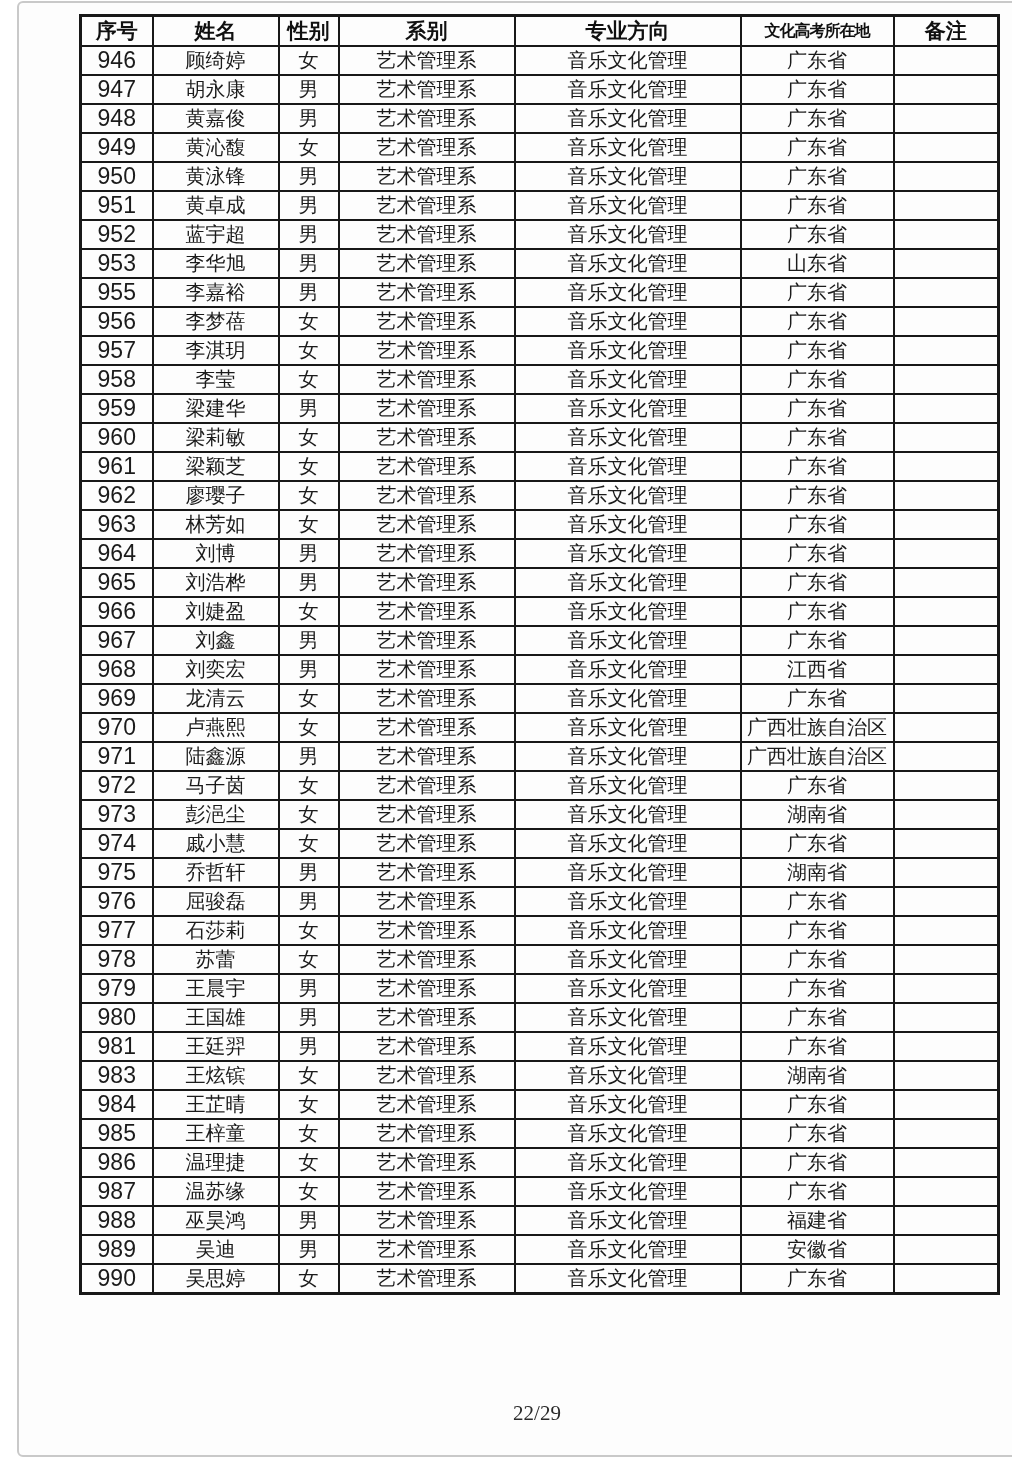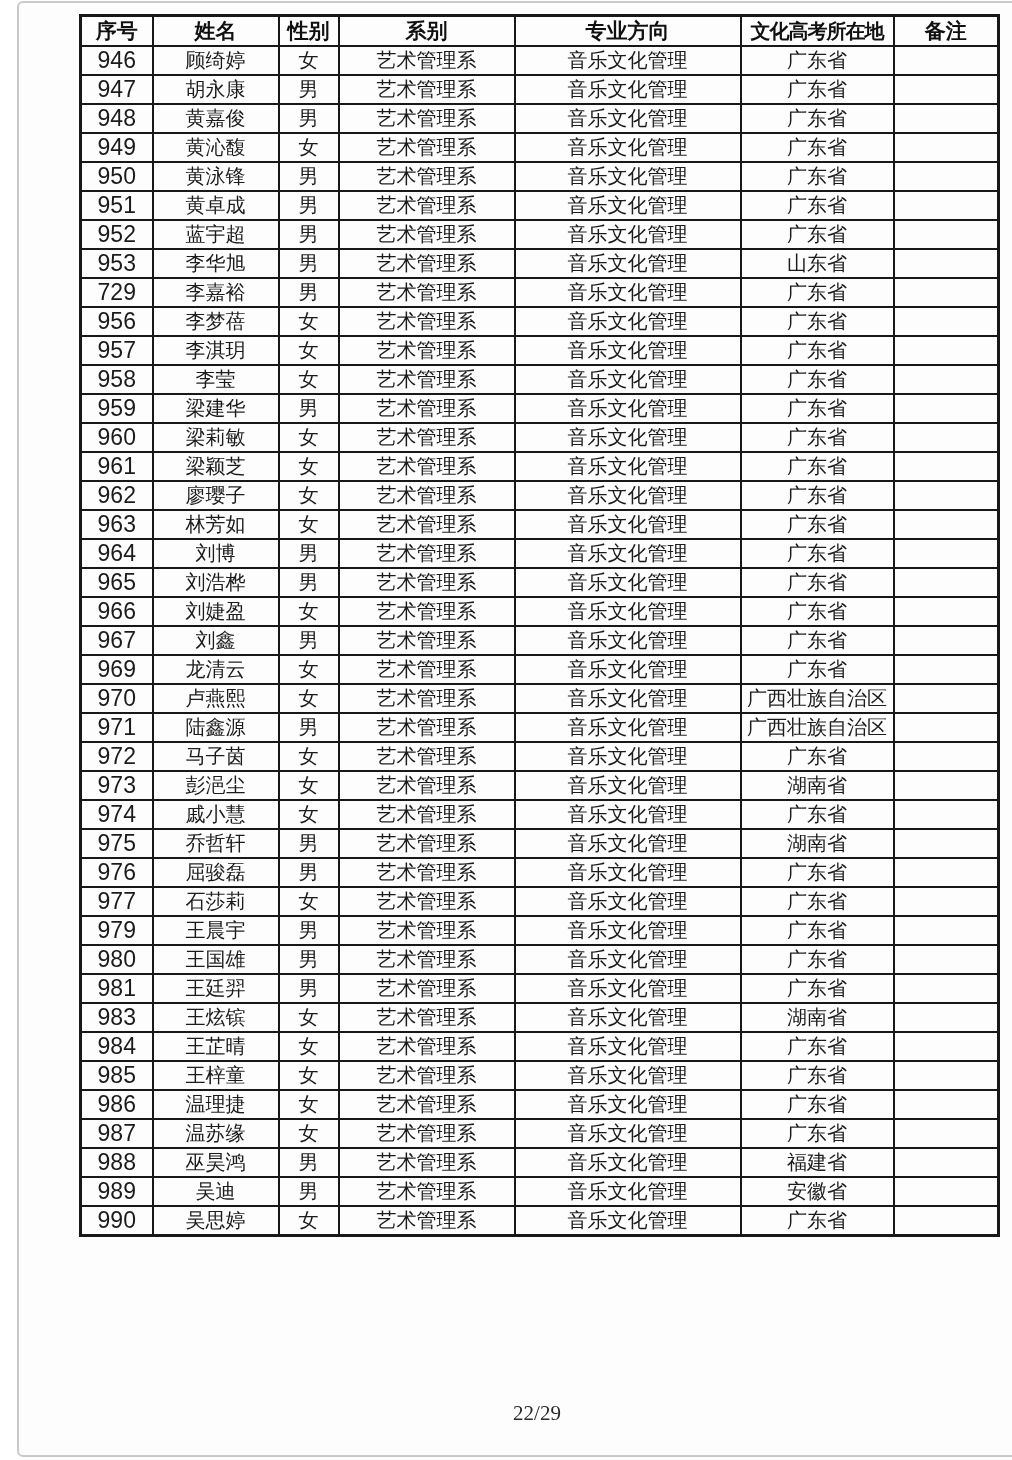--- a/index.html
+++ b/index.html
@@ -43,21 +43,21 @@
     white-space: nowrap;
     overflow: hidden;
   }
   table.roster th {
     height: 27px;
     font-size: 21px;
     font-weight: 700;
     color: #101010;
   }
   table.roster th:nth-child(6) {
-    font-size: 20px;
+    font-size: 16px;
     letter-spacing: -1px;
     text-align: center;
   }
   table.roster td {
     height: 26px;
     font-size: 20px;
     font-weight: 400;
     color: #1b1b1b;
   }
   table.roster td:first-child {
@@ -175,21 +175,21 @@
         <tr>
           <td>953</td>
           <td>李华旭</td>
           <td>男</td>
           <td>艺术管理系</td>
           <td>音乐文化管理</td>
           <td>山东省</td>
           <td></td>
         </tr>
         <tr>
-          <td>729</td>
+          <td>955</td>
           <td>李嘉裕</td>
           <td>男</td>
           <td>艺术管理系</td>
           <td>音乐文化管理</td>
           <td>广东省</td>
           <td></td>
         </tr>
         <tr>
           <td>956</td>
           <td>李梦蓓</td>
@@ -292,20 +292,29 @@
         <tr>
           <td>967</td>
           <td>刘鑫</td>
           <td>男</td>
           <td>艺术管理系</td>
           <td>音乐文化管理</td>
           <td>广东省</td>
           <td></td>
         </tr>
         <tr>
+          <td>968</td>
+          <td>刘奕宏</td>
+          <td>男</td>
+          <td>艺术管理系</td>
+          <td>音乐文化管理</td>
+          <td>江西省</td>
+          <td></td>
+        </tr>
+        <tr>
           <td>969</td>
           <td>龙清云</td>
           <td>女</td>
           <td>艺术管理系</td>
           <td>音乐文化管理</td>
           <td>广东省</td>
           <td></td>
         </tr>
         <tr>
           <td>970</td>
@@ -366,20 +375,29 @@
           <td>屈骏磊</td>
           <td>男</td>
           <td>艺术管理系</td>
           <td>音乐文化管理</td>
           <td>广东省</td>
           <td></td>
         </tr>
         <tr>
           <td>977</td>
           <td>石莎莉</td>
+          <td>女</td>
+          <td>艺术管理系</td>
+          <td>音乐文化管理</td>
+          <td>广东省</td>
+          <td></td>
+        </tr>
+        <tr>
+          <td>978</td>
+          <td>苏蕾</td>
           <td>女</td>
           <td>艺术管理系</td>
           <td>音乐文化管理</td>
           <td>广东省</td>
           <td></td>
         </tr>
         <tr>
           <td>979</td>
           <td>王晨宇</td>
           <td>男</td>

